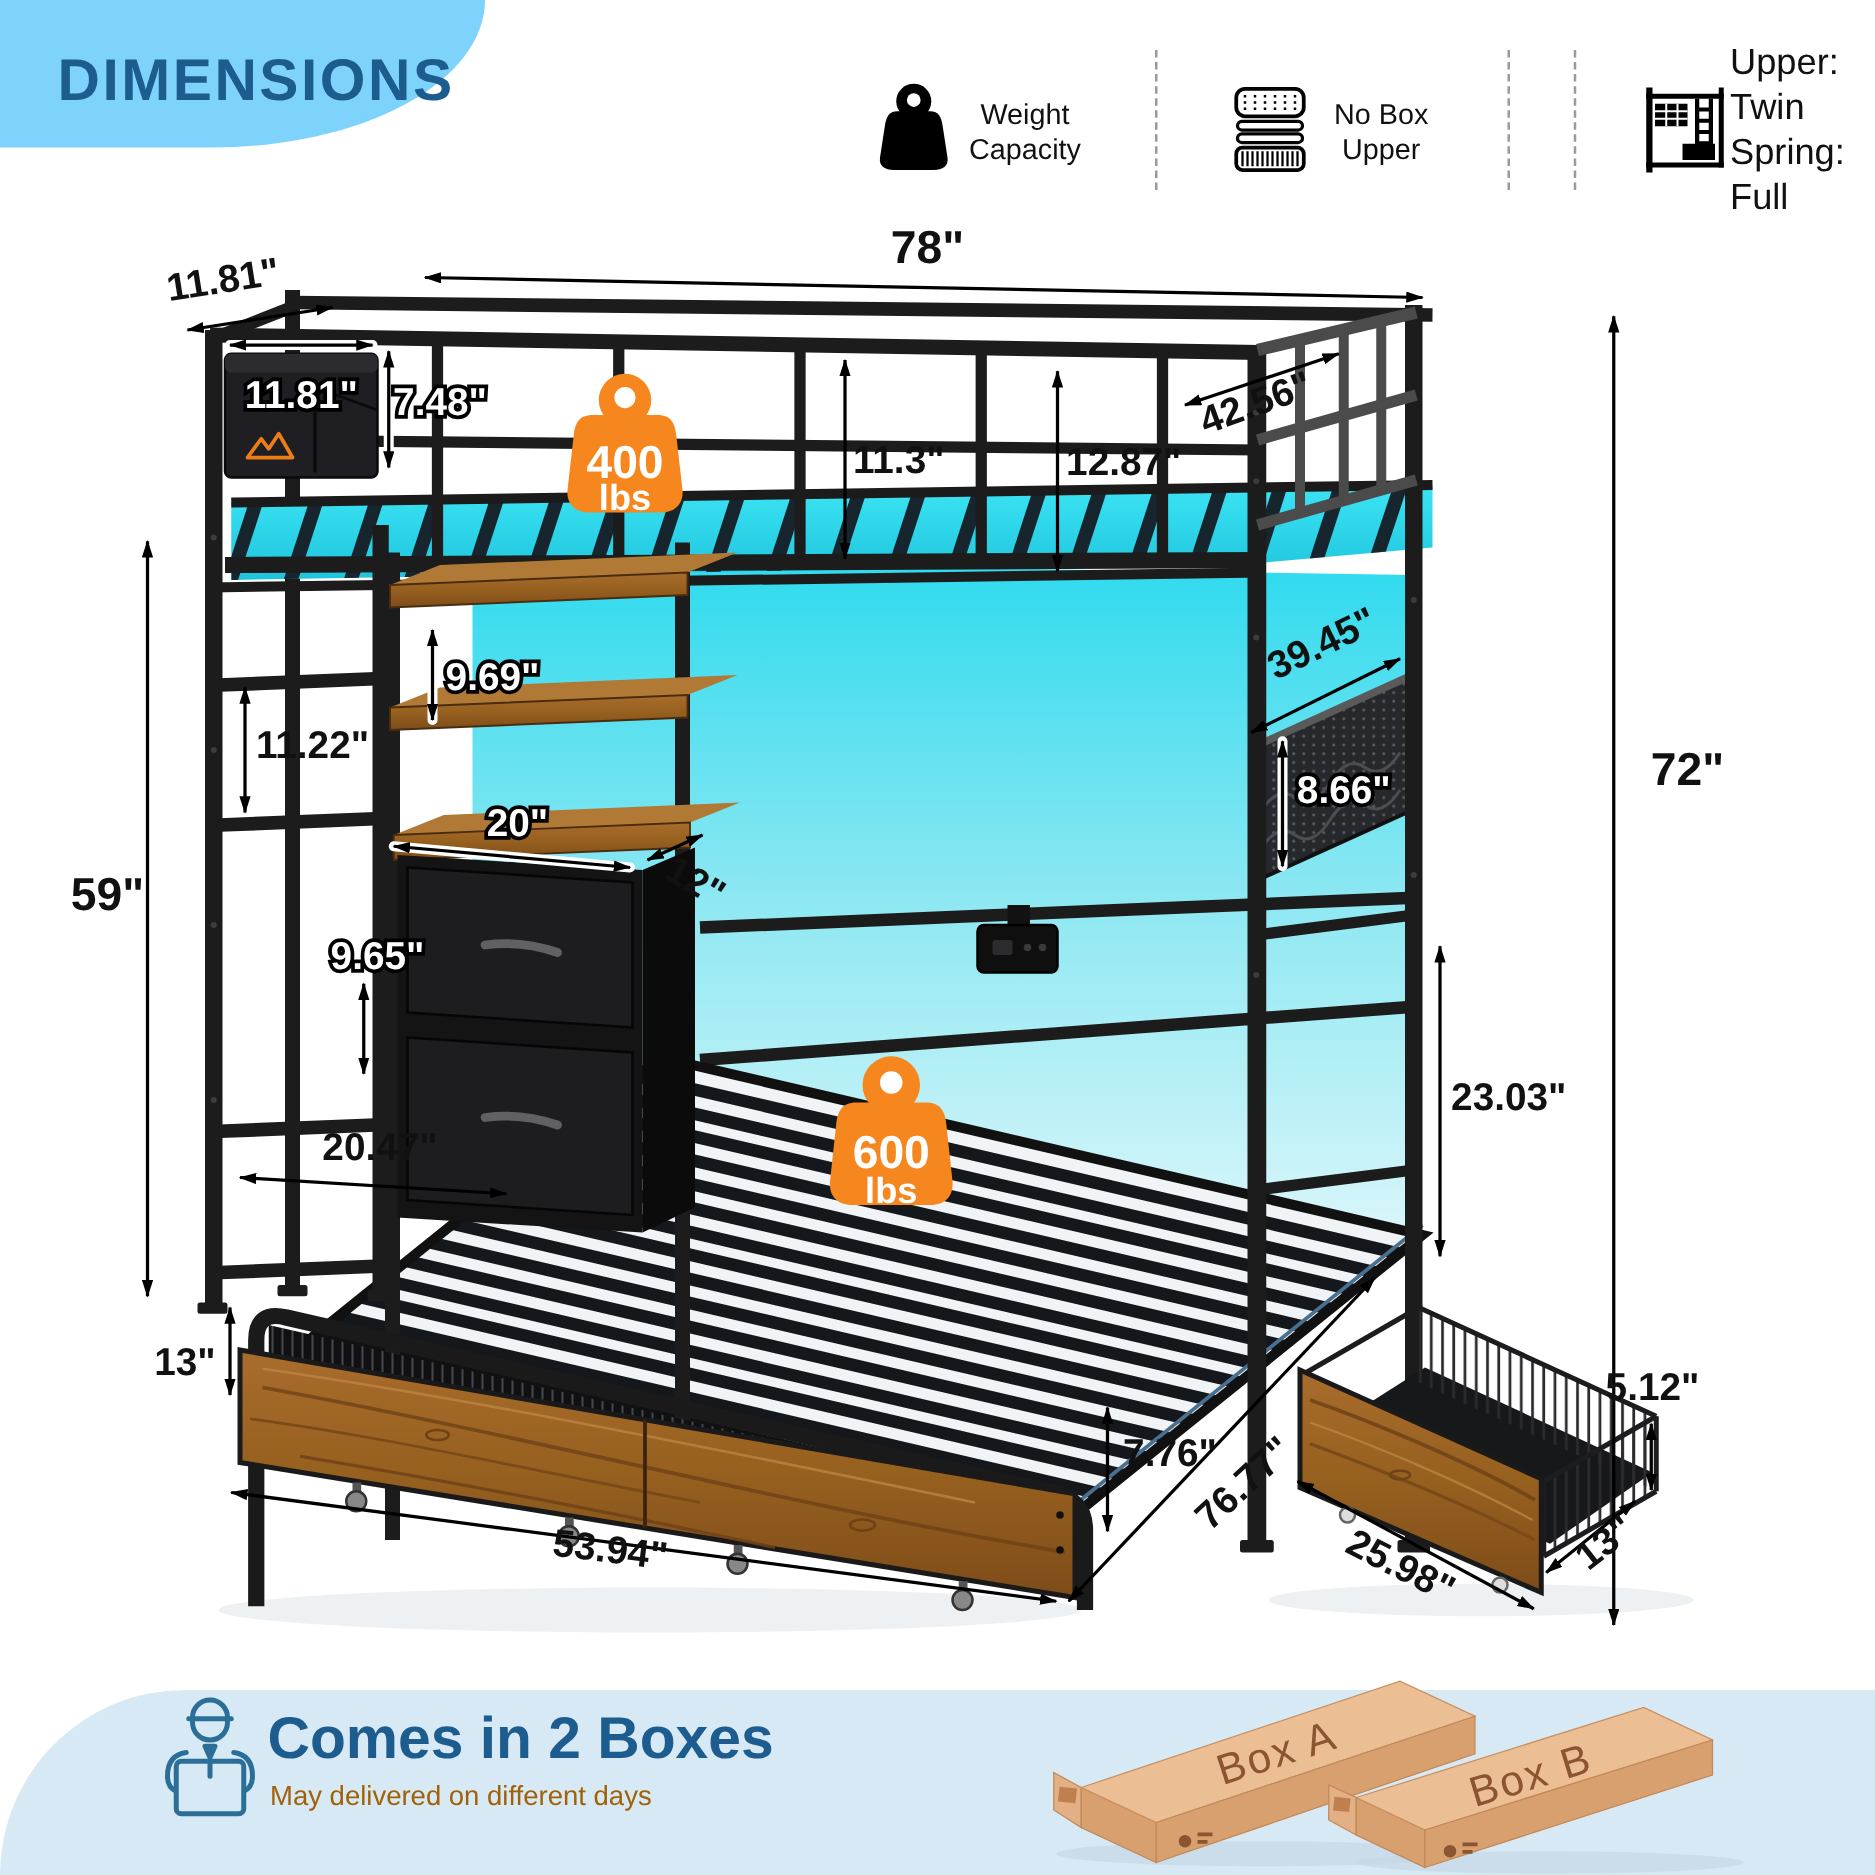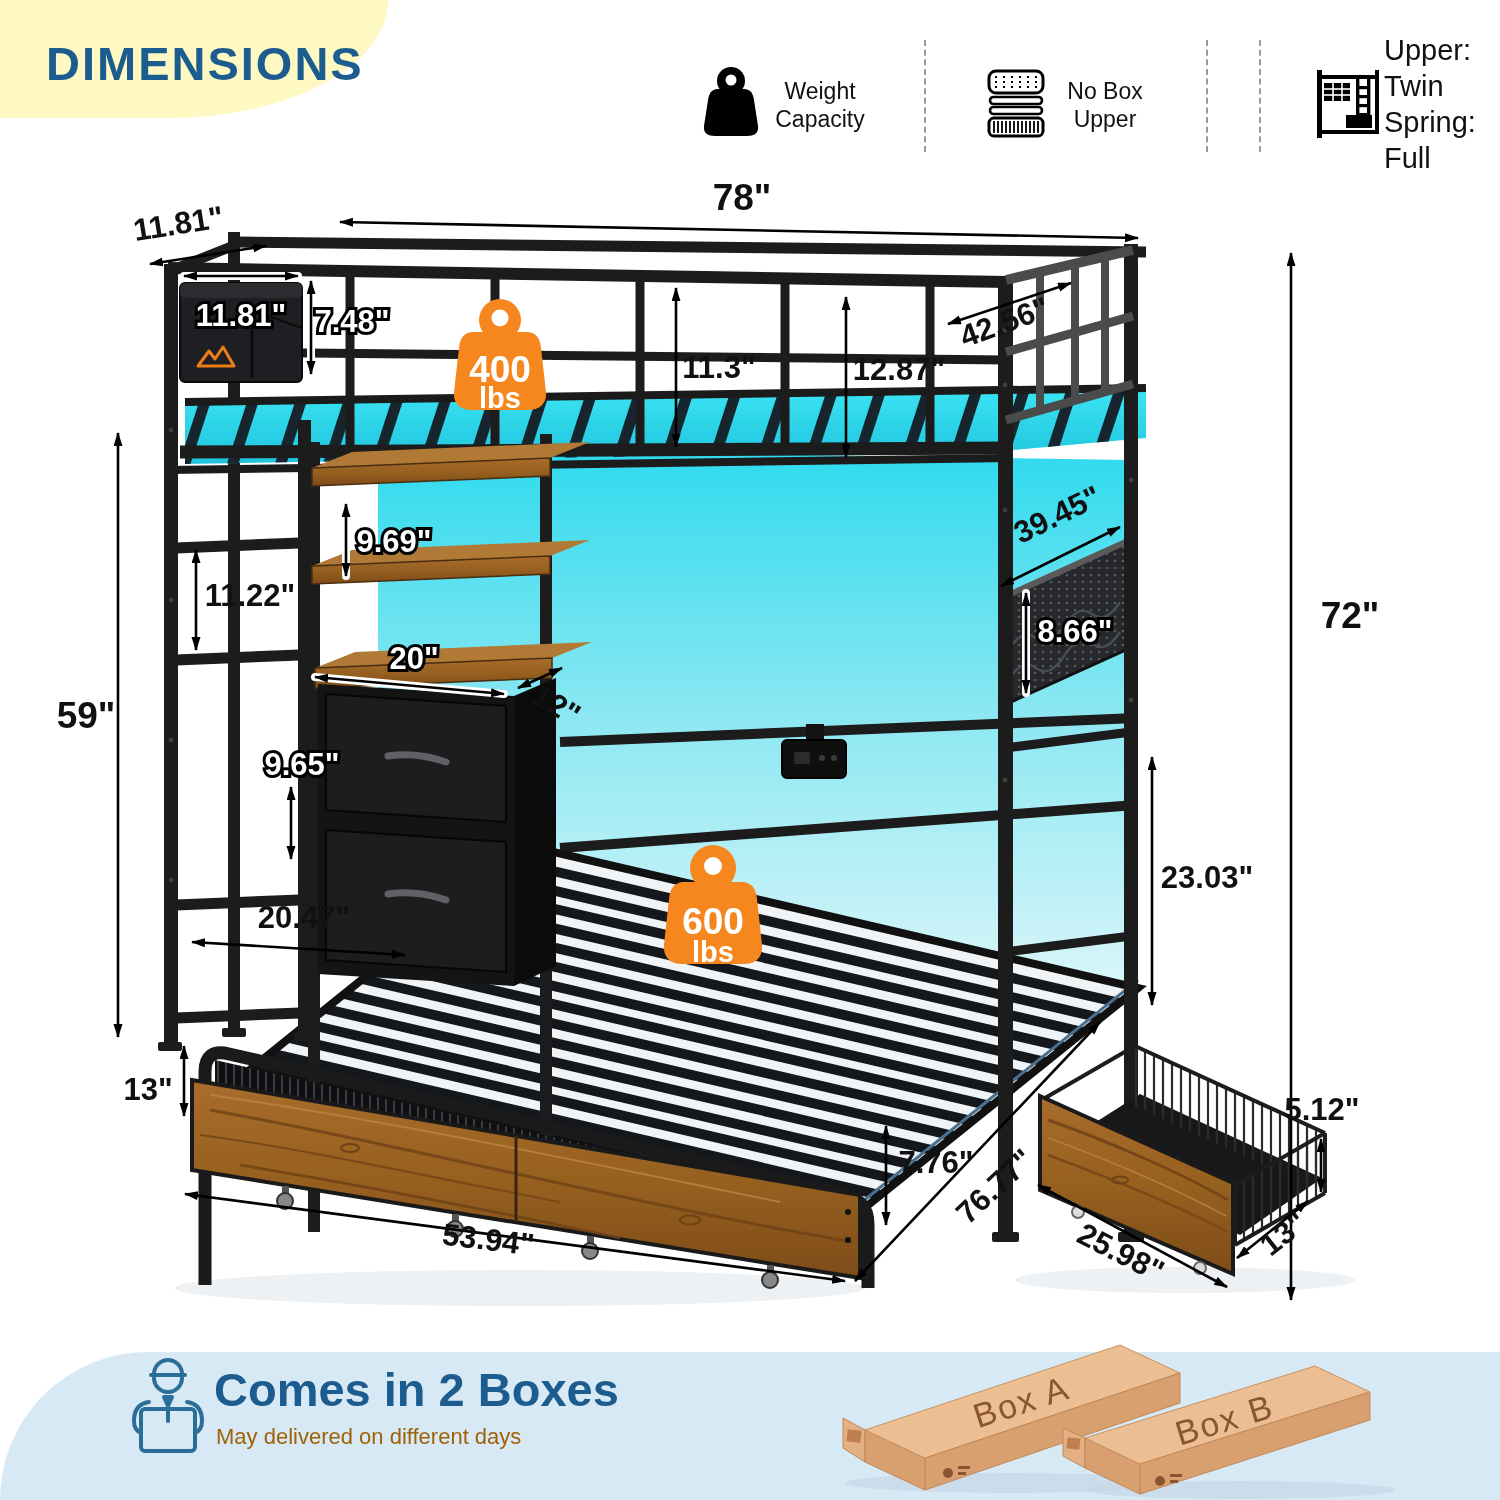--- a/index.html
+++ b/index.html
@@ -1,20 +1,20 @@
 <!DOCTYPE html>
 <html><head>
 <meta charset="utf-8">
 <style>
   html,body{margin:0;padding:0}
   body{width:1500px;height:1500px;position:relative;background:#fff;
        font-family:"Liberation Sans",sans-serif;overflow:hidden}
   
   .title-banner{position:absolute;left:0;top:0;width:388px;height:118px;
-    background:#fef9c3;border-bottom-right-radius:240px 130px}
+    background:#7dd3fc;border-bottom-right-radius:240px 130px}
   .title-banner h1{margin:0;padding:36px 0 0 46px;font-size:47px;letter-spacing:2px;
     color:#1d5c8e;font-weight:bold}
   .features{position:absolute;left:695px;top:26px;width:795px;height:150px;
     display:flex;align-items:stretch;justify-content:space-between}
   .feature{width:178px;display:flex;align-items:center;justify-content:flex-start}
   .feature .ic{height:86px;display:flex;align-items:center;justify-content:center;margin-top:8px}
   .feature .lb{font-size:23px;color:#111;font-weight:500;margin-top:10px;text-align:center;line-height:1.2}
   .feature .lb2{font-size:29px;color:#111;font-weight:500;text-align:left;line-height:1.25;margin-top:6px}
   .vsep{border-left:2px dashed #9a9a9a;height:112px;margin-top:14px}
   

